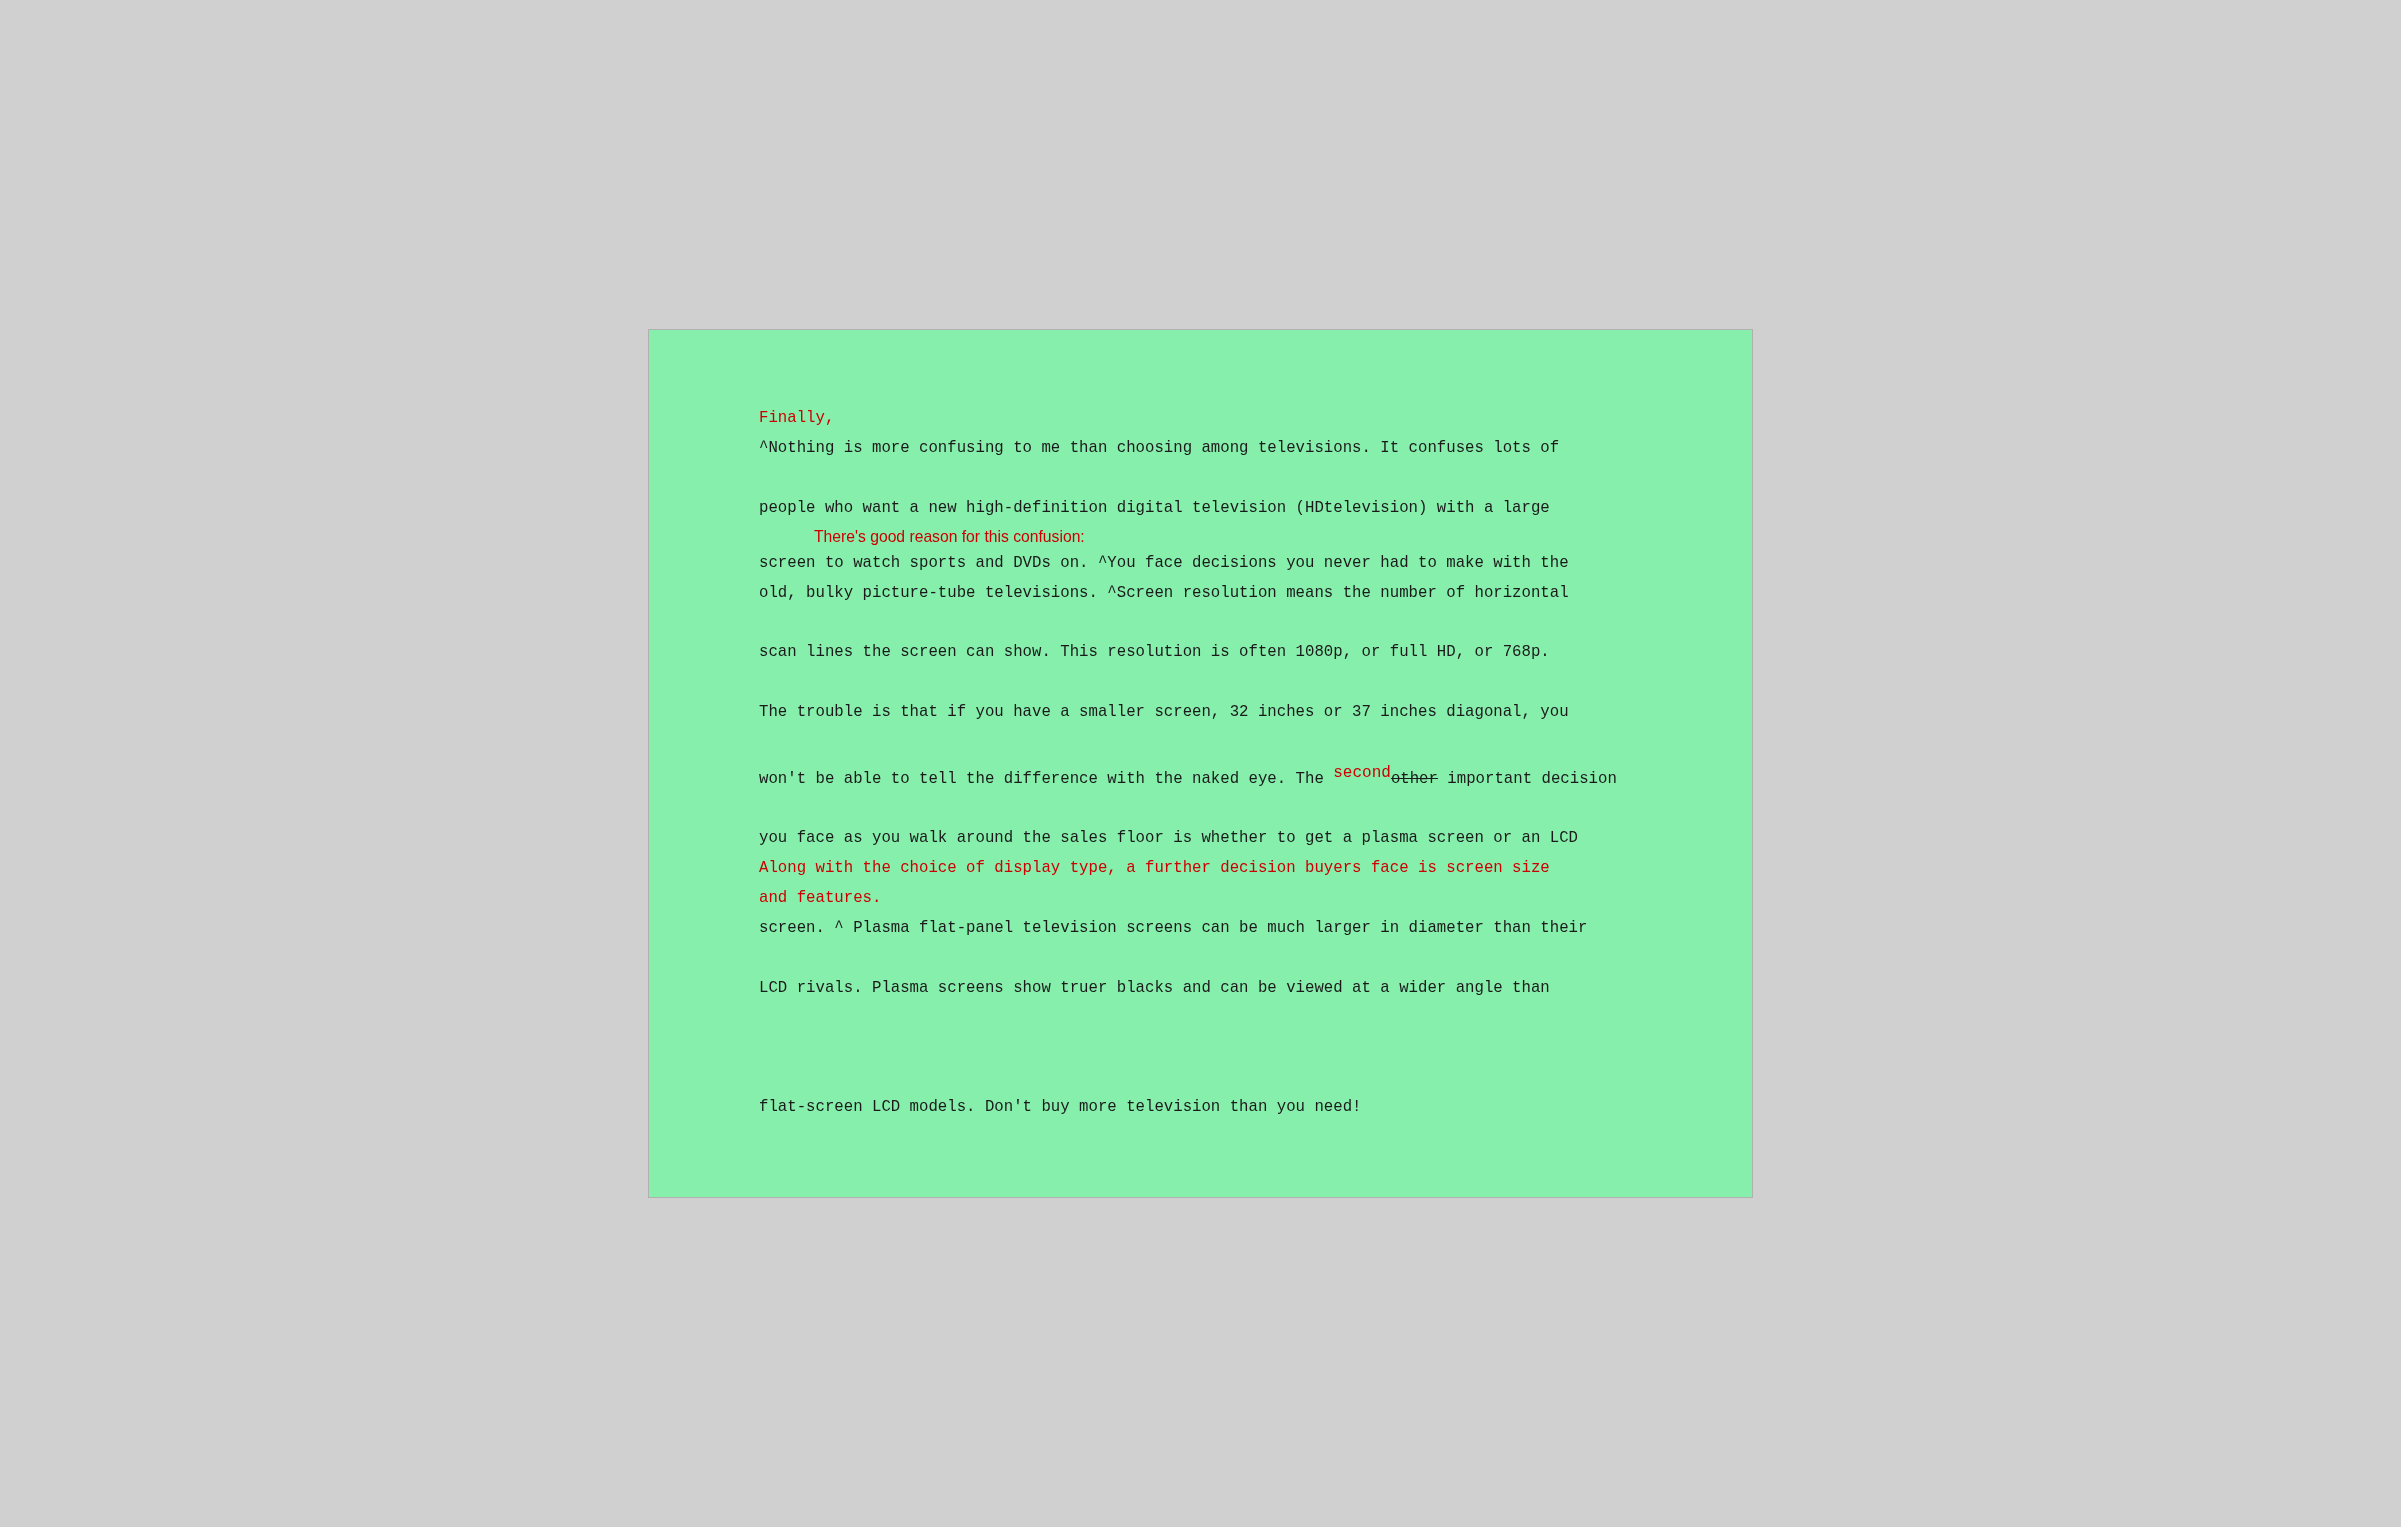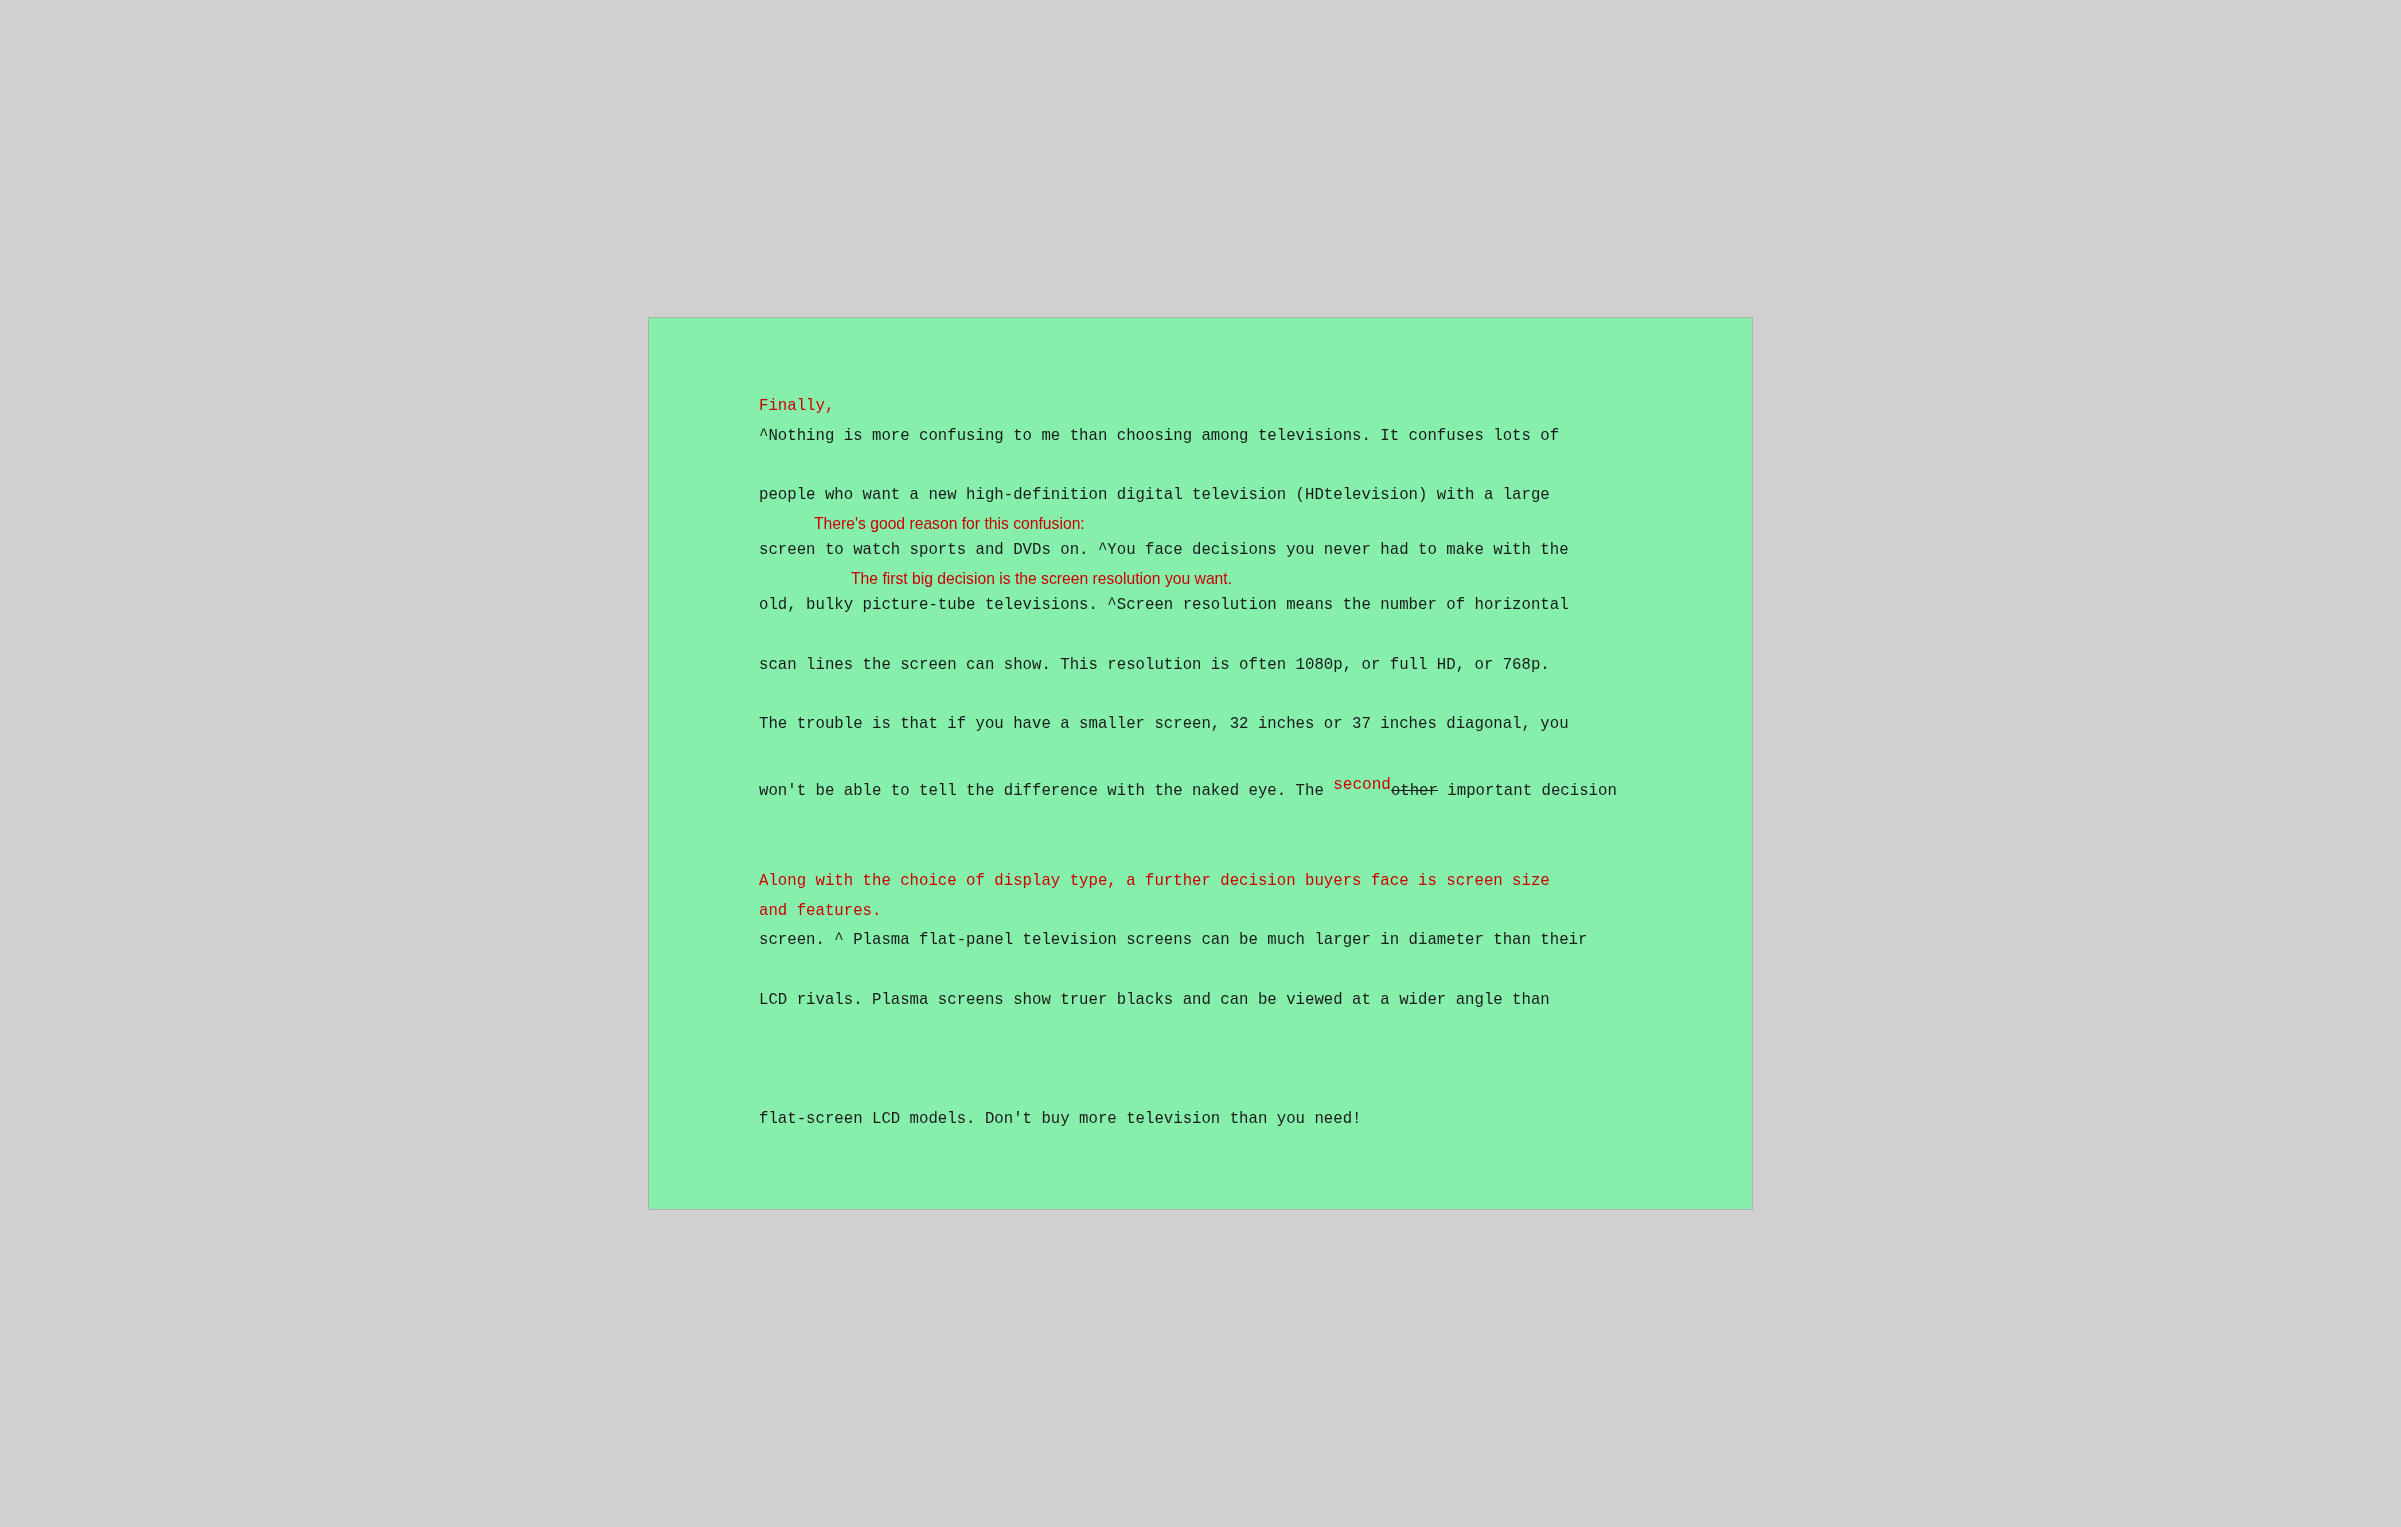--- a/index.html
+++ b/index.html
@@ -66,33 +66,32 @@
 
     <span class="red">Finally,</span><br>
     <span>^Nothing is more confusing to me than choosing among televisions. It confuses lots of</span><br>
     <br>
     <span>people who want a new high-definition digital television (HDtelevision) with a large</span><br>
 
     <span class="annotation-line">There's good reason for this confusion:</span>
 
     <span>screen to watch sports and DVDs on. ^You face decisions you never had to make with the</span><br>
 
-    <span class="annotation-line" style="padding-left: 92px;">The first big decision is the screen resolution you want.</span>
 
     <span>old, bulky picture-tube televisions. ^Screen resolution means the number of horizontal</span><br>
     <br>
     <span>scan lines the screen can show. This resolution is often 1080p, or full HD, or 768p.</span><br>
     <br>
     <span>The trouble is that if you have a smaller screen, 32 inches or 37 inches diagonal, you</span><br>
     <br>
     <span>
       <span>won't be able to tell the difference with the naked eye. The </span><span class="inserted">second</span><span class="strikethrough">other</span><span> important decision</span>
     </span><br>
     <br>
-    <br>
+    <span>you face as you walk around the sales floor is whether to get a plasma screen or an LCD</span><br>
     <span class="red">Along with the choice of display type, a further decision buyers face is screen size</span><br>
     <span class="red">and features.</span><br>
     <span>screen. ^ Plasma flat-panel television screens can be much larger in diameter than their</span><br>
     <br>
     <span>LCD rivals. Plasma screens show truer blacks and can be viewed at a wider angle than</span><br>
     <br>
     <br>
     <br>
     <span>flat-screen LCD models. Don't buy more television than you need!</span>
 

